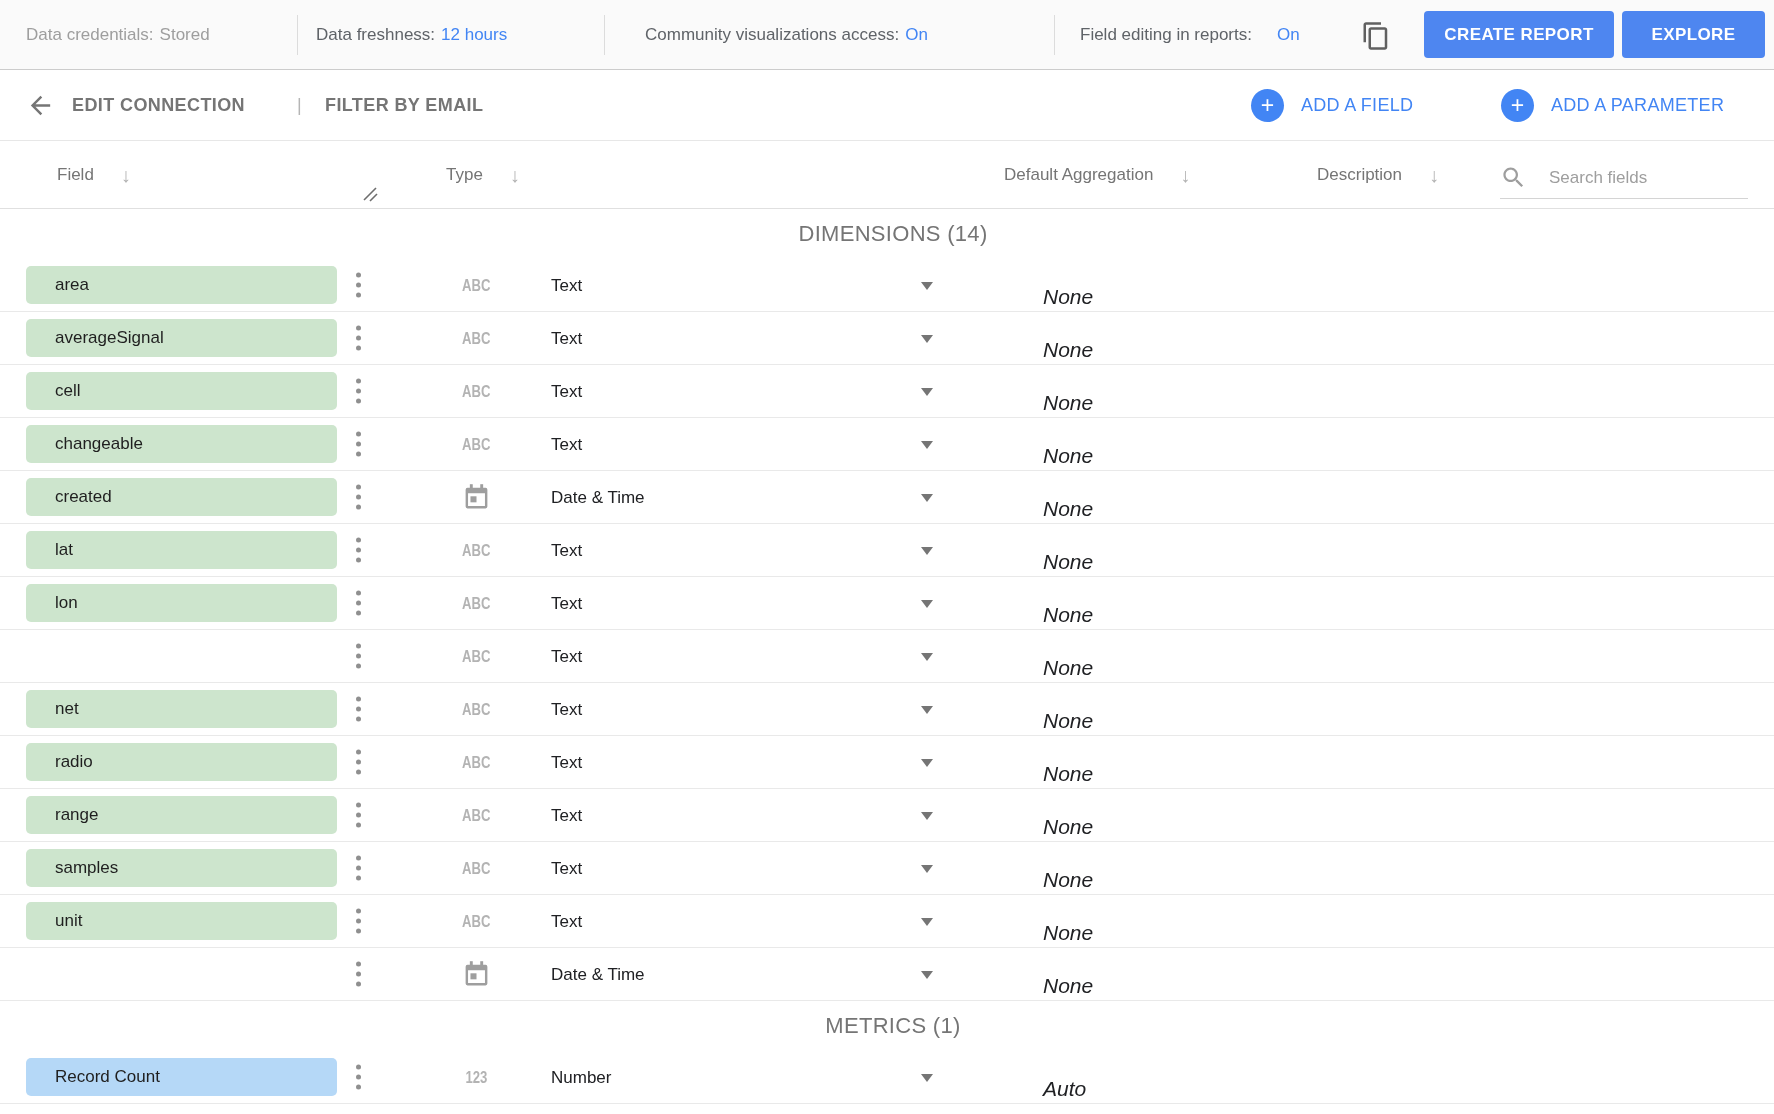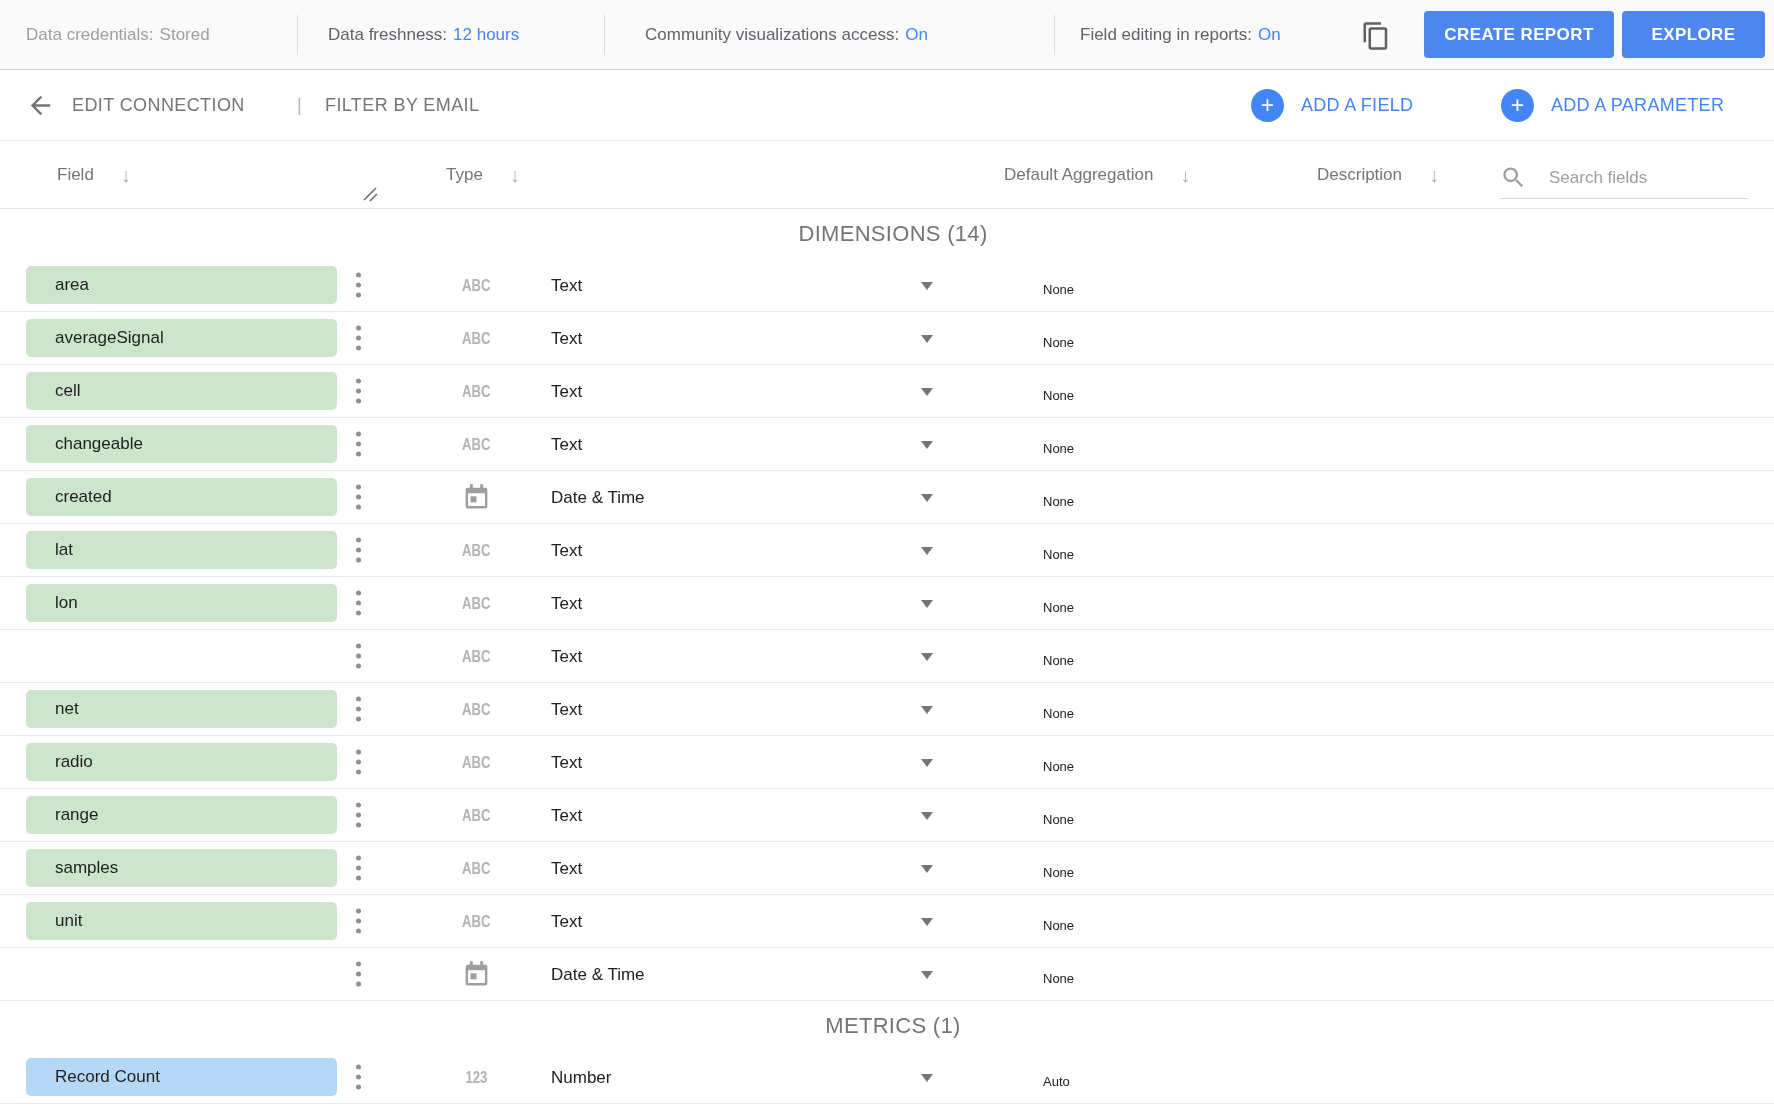--- a/index.html
+++ b/index.html
@@ -22,21 +22,21 @@
   .status.muted, .status.muted .val{color:#9e9e9e;}
   .vdiv{position:absolute;top:15px;width:1px;height:40px;background:#dcdcdc;}
   .icon-btn{position:absolute;cursor:pointer;display:flex;align-items:center;justify-content:center;}
   .btn{position:absolute;top:11px;height:47px;border:none;border-radius:4px;background:var(--btn-blue);
     color:#fff;font-family:inherit;font-size:17px;font-weight:bold;letter-spacing:.4px;cursor:pointer;
     display:flex;align-items:center;justify-content:center;}
 
   
   .navbar{position:relative;height:71px;background:#fff;border-bottom:1px solid #e7e7e7;}
   .nav-item{position:absolute;top:0;height:71px;display:flex;align-items:center;
-    font-size:18px;font-weight:400;color:#757575;letter-spacing:.4px;cursor:pointer;white-space:nowrap;}
+    font-size:18px;font-weight:700;color:#757575;letter-spacing:.4px;cursor:pointer;white-space:nowrap;}
   .nav-sep{position:absolute;top:0;height:71px;display:flex;align-items:center;color:#b5b5b5;font-size:18px;}
   .add-action{position:absolute;top:0;height:71px;display:flex;align-items:center;cursor:pointer;}
   .plus-circle{width:33px;height:33px;border-radius:50%;background:var(--accent);color:#fff;
     display:flex;align-items:center;justify-content:center;font-size:23px;font-weight:400;line-height:1;}
   .add-label{margin-left:17px;color:var(--accent);font-size:18px;font-weight:500;letter-spacing:.3px;white-space:nowrap;}
 
   
   .table-header{position:relative;height:68px;background:#fff;border-bottom:1px solid #e0e0e0;}
   .col-head{position:absolute;top:0;height:68px;display:flex;align-items:center;
     font-size:17px;color:var(--hdr-gray);cursor:pointer;white-space:nowrap;}
@@ -60,45 +60,45 @@
     display:flex;flex-direction:column;gap:5px;cursor:pointer;padding:3px;}
   .dots i{width:5px;height:5px;border-radius:50%;background:#8f8f8f;}
   .type-select{position:absolute;left:0;top:0;width:100%;height:53px;cursor:pointer;padding-left:27px;}
   .type-icon-wrap{position:absolute;left:453px;top:0;width:46px;height:53px;
     display:flex;align-items:center;justify-content:center;}
   .glyph-icon{font-size:16px;font-weight:bold;color:#b3b3b3;transform:scaleX(.82);
     display:inline-block;letter-spacing:0;}
   .type-label{position:absolute;left:551px;top:0;line-height:53px;font-size:17px;color:#202124;}
   .caret{position:absolute;left:921px;top:23px;width:0;height:0;
     border-left:6.5px solid transparent;border-right:6.5px solid transparent;border-top:8px solid #757575;}
-  .agg-select{position:absolute;left:1043px;top:4px;height:53px;line-height:53px;
-    font-size:13px;color:#202124;cursor:pointer;}
+  .agg-select{position:absolute;left:1043px;top:11px;height:53px;line-height:53px;
+    font-size:21px;color:#202124;cursor:pointer;font-style:italic;}
 </style>
 </head>
 <body>
 
 <div class="page">
 
   <div class="topbar">
     <div class="status muted" style="left:26px;">
       <span>Data credentials:</span>
       <span class="val">Stored</span>
     </div>
     <div class="vdiv" style="left:297px;"></div>
-    <div class="status" style="left:328px;">
+    <div class="status" style="left:316px;">
       <span>Data freshness:</span>
       <span class="val link">12 hours</span>
     </div>
     <div class="vdiv" style="left:604px;"></div>
     <div class="status" style="left:645px;">
       <span>Community visualizations access:</span>
       <span class="val link">On</span>
     </div>
     <div class="vdiv" style="left:1054px;"></div>
-    <div class="status" style="left:1080px;">
+    <div class="status" style="left:1080px;gap:19px;">
       <span>Field editing in reports:</span>
       <span class="val link">On</span>
     </div>
     <div class="icon-btn" style="left:1358px;top:18px;width:36px;height:36px;">
       <svg width="30" height="30" viewBox="0 0 24 24" fill="#606060">
         <path d="M16 1H4c-1.1 0-2 .9-2 2v14h2V3h12V1zm3 4H8c-1.1 0-2 .9-2 2v14c0 1.1.9 2 2 2h11c1.1 0 2-.9 2-2V7c0-1.1-.9-2-2-2zm0 16H8V7h11v14z"></path>
       </svg>
     </div>
     <button class="btn" style="left:1408px;width:190px;margin-left:16px;">CREATE REPORT</button>
     <button class="btn" style="left:1622px;width:143px;">EXPLORE</button>

